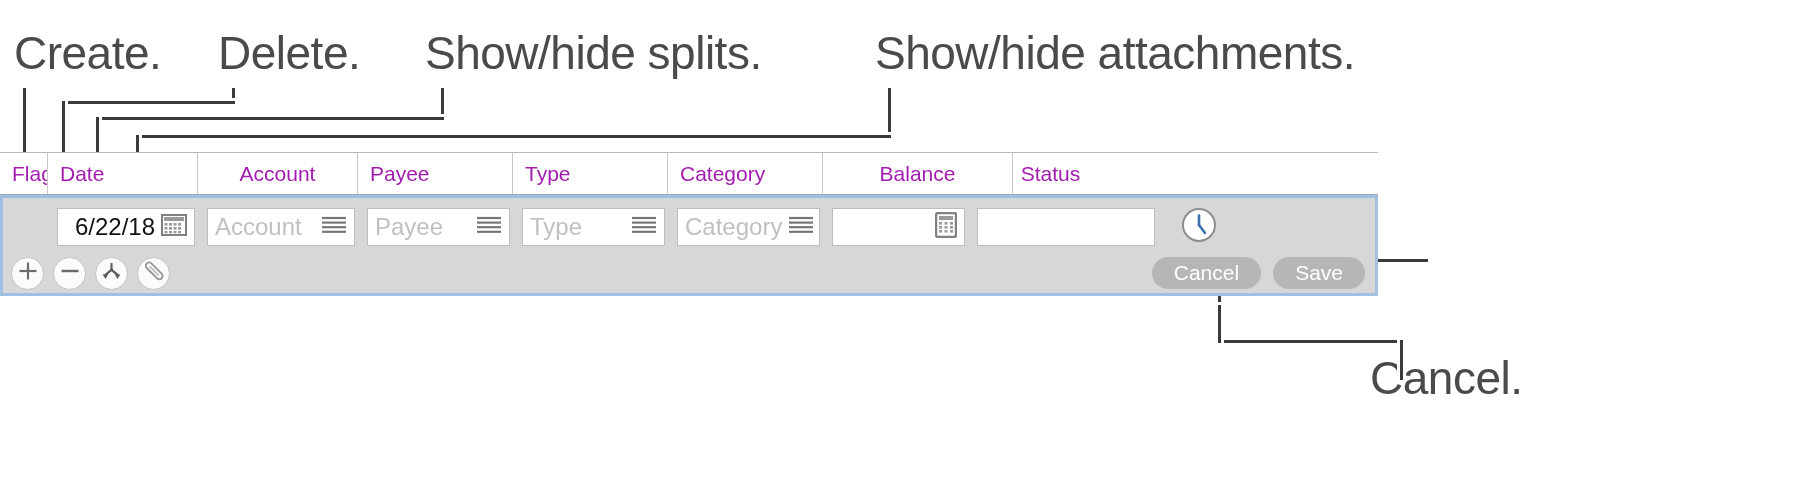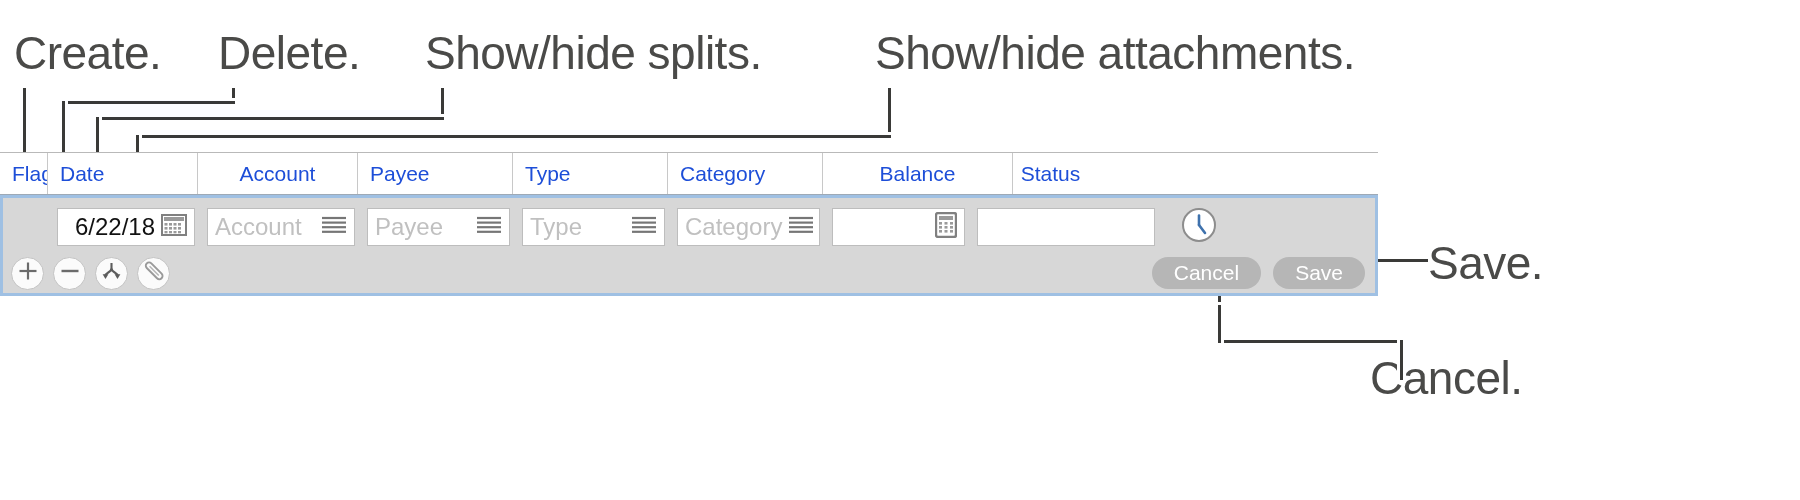--- a/index.html
+++ b/index.html
@@ -50,21 +50,21 @@
     height: 43px;
     background: #ffffff;
     border-top: 1px solid #b9b9b9;
     border-bottom: 1px solid #9ea9b5;
     box-sizing: border-box;
   }
   .hdr .cell {
     display: flex;
     align-items: center;
     font-size: 21px;
-    color: #1d4ed8;
+    color: #a21caf;
     box-sizing: border-box;
     border-right: 1px solid #c8c8c8;
     height: 100%;
     padding: 0 8px;
     overflow: hidden;
   }
   .hdr .cell.last { border-right: none; }
   .hdr .cell.center { justify-content: center; }
   .hdr .cell.left { justify-content: flex-start; padding-left: 12px; }
 
@@ -167,21 +167,20 @@
 <div id="stage">
 
   <div class="anno" style="left:14px; top:30px;">Create.</div>
 
   <div class="anno" style="left:425px; top:30px;">Show/hide splits.</div>
 
   <div class="anno" style="left:218px; top:30px;">Delete.</div>
 
   <div class="anno" style="left:875px; top:30px;">Show/hide attachments.</div>
 
-  <div class="anno" style="left:1428px; top:240px;">Save.</div>
 
   <div class="anno" style="left:1370px; top:355px;">Cancel.</div>
 
   <div class="leader v" style="left:23px; top:88px; height:178px;"></div>
 
   <div class="leader v" style="left:232px; top:88px; height:16px;"></div>
   <div class="leader h" style="left:62px; top:101px; width:173px;"></div>
   <div class="leader v" style="left:62px; top:101px; height:165px;"></div>
 
   <div class="leader v" style="left:441px; top:88px; height:32px;"></div>

